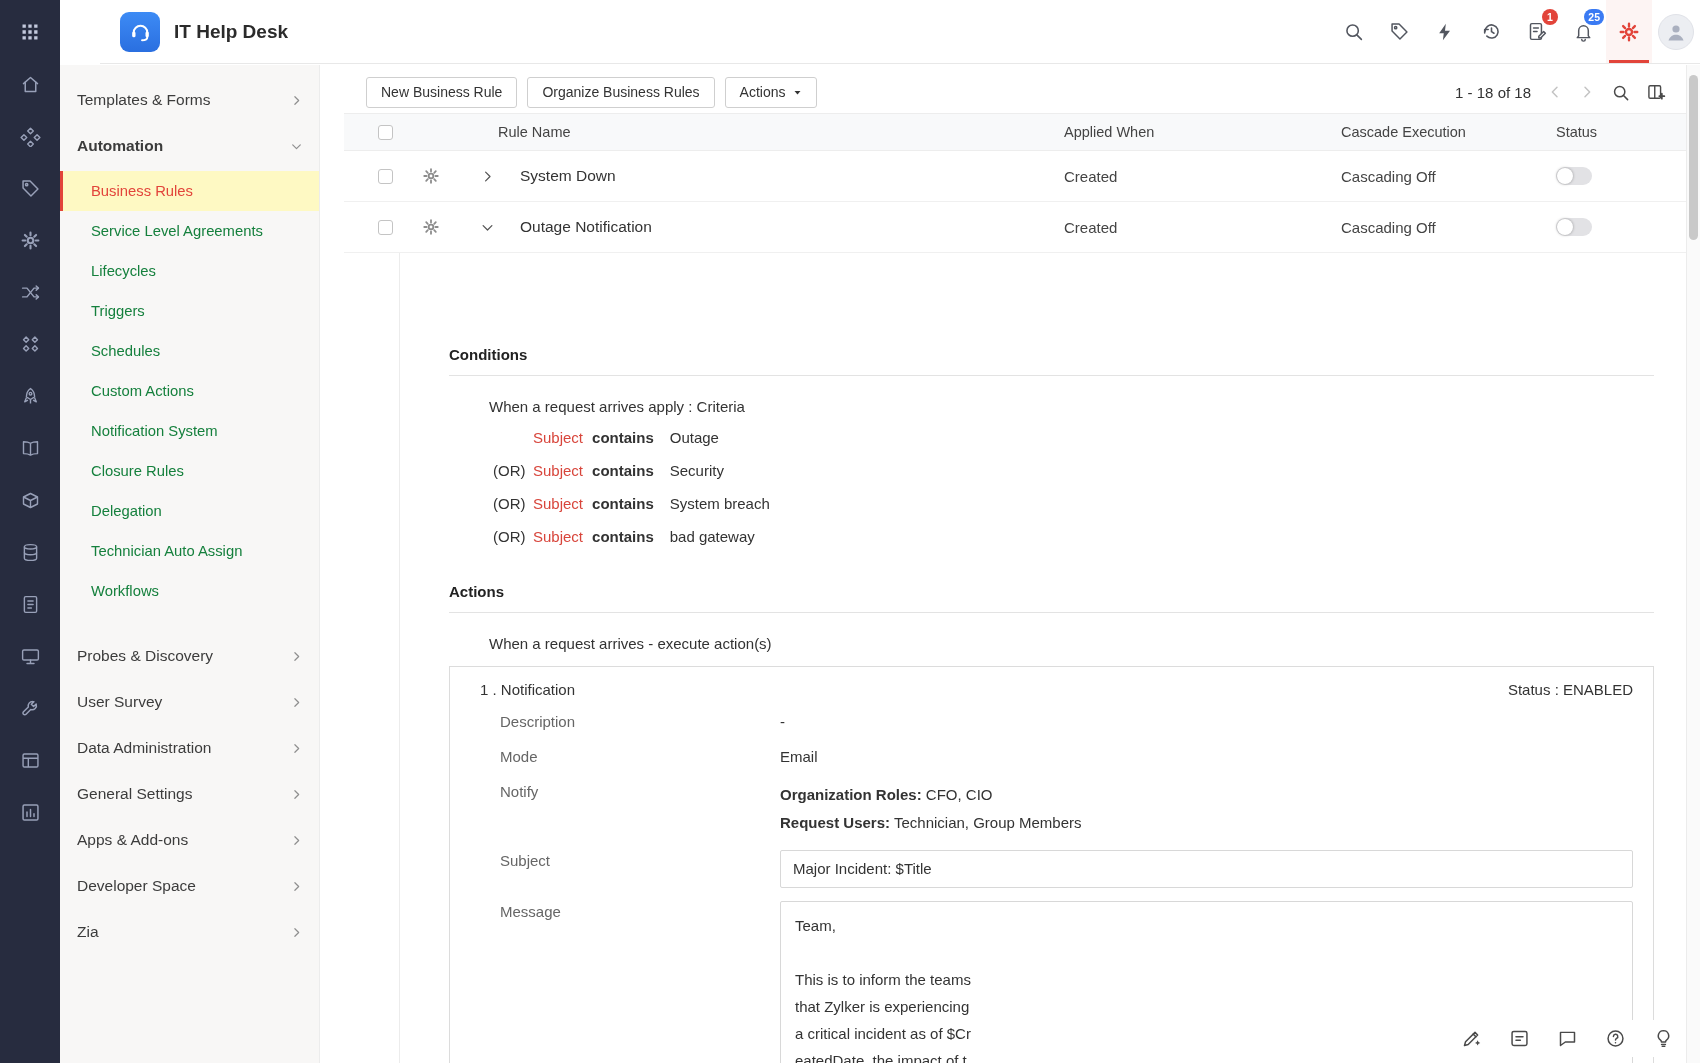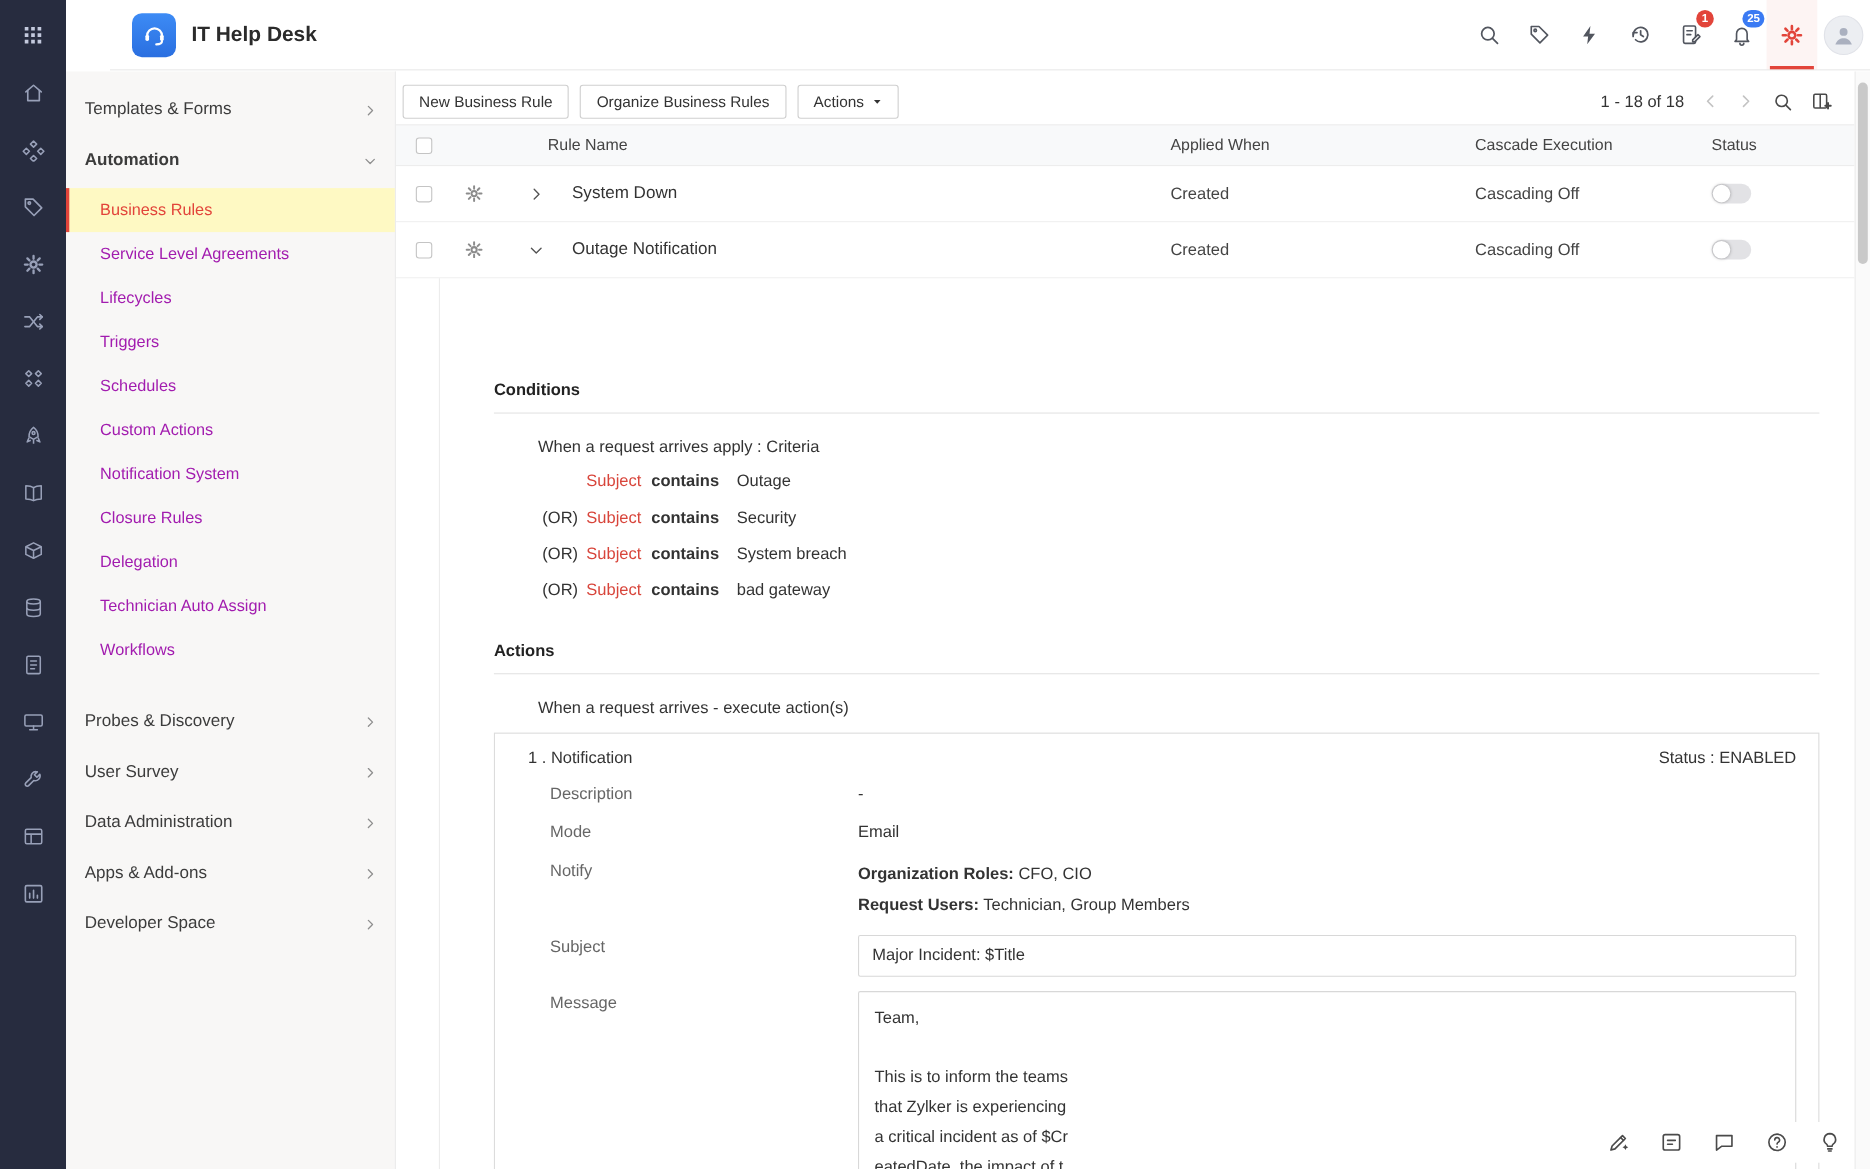--- a/index.html
+++ b/index.html
@@ -21,27 +21,27 @@
   .topbar-icons { display:flex; align-items:center; height:100%; color:#52565f; }
   .icon-cell { position:relative; height:100%; width:46px; display:flex; align-items:center; justify-content:center; cursor:pointer; }
   .icon-cell.active { color:#e2443a; background:rgba(226,68,58,0.06); }
   .icon-cell.active::after { content:""; position:absolute; bottom:0; left:3px; right:3px; height:3px; background:#e2443a; }
   .badge { position:absolute; top:9px; right:2px; min-width:16px; height:16px; border-radius:8px; color:#fff; font-size:10.5px; font-weight:bold; display:flex; align-items:center; justify-content:center; padding:0 4px; }
   .badge.red { background:#e2443a; }
   .badge.blue { background:#3a7af3; }
   .avatar { width:36px; height:36px; border-radius:50%; background:#eceef2; border:1px solid #e0e2e8; display:flex; align-items:center; justify-content:center; color:#aab0bf; margin:0 6px; }
 
   
-  .sidebar { position:absolute; left:60px; top:65px; bottom:0; width:300px; background:#f8f7f6; border-right:1px solid #ececec; padding-top:12px; overflow:hidden; z-index:10; }
+  .sidebar { position:absolute; left:60px; top:65px; bottom:0; width:260px; background:#f8f7f6; border-right:1px solid #ececec; padding-top:12px; overflow:hidden; z-index:10; }
   .side-item { height:46px; display:flex; align-items:center; justify-content:space-between; padding:0 16px 0 17px; font-size:15.5px; color:#3c3c3c; cursor:pointer; }
   .side-item .lbl { flex:1; }
   .side-item.expanded .lbl { font-weight:bold; }
   .side-chev { color:#8f8f8f; }
   .side-sub { padding:2px 0 8px; }
-  .sub-item { height:40px; display:flex; align-items:center; padding-left:31px; font-size:14.8px; color:#a21caf; cursor:pointer; }
+  .sub-item { height:40px; display:flex; align-items:center; padding-left:31px; font-size:14.8px; color:#15803d; cursor:pointer; }
   .sub-item.selected { background:#fef9c3; border-left:3px solid #e2443a; padding-left:28px; color:#e2443a; }
   .group-gap { margin-top:14px; }
 
   
   .main { position:absolute; left:344px; top:65px; right:14px; bottom:0; background:#fff; overflow:hidden; }
   .toolbar { height:48px; display:flex; align-items:center; justify-content:space-between; padding:6px 20px 0 22px; }
   .tb-left { display:flex; gap:10px; }
   .btn { border:1px solid #cfcfcf; border-radius:3px; background:#fff; height:31px; padding:0 14px; font-size:14px; color:#333; display:flex; align-items:center; gap:7px; cursor:pointer; }
   .tb-right { display:flex; align-items:center; gap:16px; font-size:15px; color:#333; }
   .pg-chev { color:#c3c3c3; cursor:pointer; }
@@ -313,29 +313,45 @@
   </div>
   <div class="side-item">
     <span class="lbl">Data Administration</span>
     <span class="side-chev">
         <svg viewBox="0 0 24 24" width="13" height="13" fill="none" stroke="currentColor" stroke-width="2.2" stroke-linecap="round" stroke-linejoin="round">
           <path d="M9 5l7 7-7 7"></path>
         </svg>
       </span>
   </div>
   <div class="side-item">
+    <span class="lbl">General Settings</span>
+    <span class="side-chev">
+        <svg viewBox="0 0 24 24" width="13" height="13" fill="none" stroke="currentColor" stroke-width="2.2" stroke-linecap="round" stroke-linejoin="round">
+          <path d="M9 5l7 7-7 7"></path>
+        </svg>
+      </span>
+  </div>
+  <div class="side-item">
     <span class="lbl">Apps &amp; Add-ons</span>
     <span class="side-chev">
         <svg viewBox="0 0 24 24" width="13" height="13" fill="none" stroke="currentColor" stroke-width="2.2" stroke-linecap="round" stroke-linejoin="round">
           <path d="M9 5l7 7-7 7"></path>
         </svg>
       </span>
   </div>
   <div class="side-item">
     <span class="lbl">Developer Space</span>
+    <span class="side-chev">
+        <svg viewBox="0 0 24 24" width="13" height="13" fill="none" stroke="currentColor" stroke-width="2.2" stroke-linecap="round" stroke-linejoin="round">
+          <path d="M9 5l7 7-7 7"></path>
+        </svg>
+      </span>
+  </div>
+  <div class="side-item">
+    <span class="lbl">Zia</span>
     <span class="side-chev">
         <svg viewBox="0 0 24 24" width="13" height="13" fill="none" stroke="currentColor" stroke-width="2.2" stroke-linecap="round" stroke-linejoin="round">
           <path d="M9 5l7 7-7 7"></path>
         </svg>
       </span>
   </div>
 </aside>
 
 <main class="main">
   <div class="toolbar">

